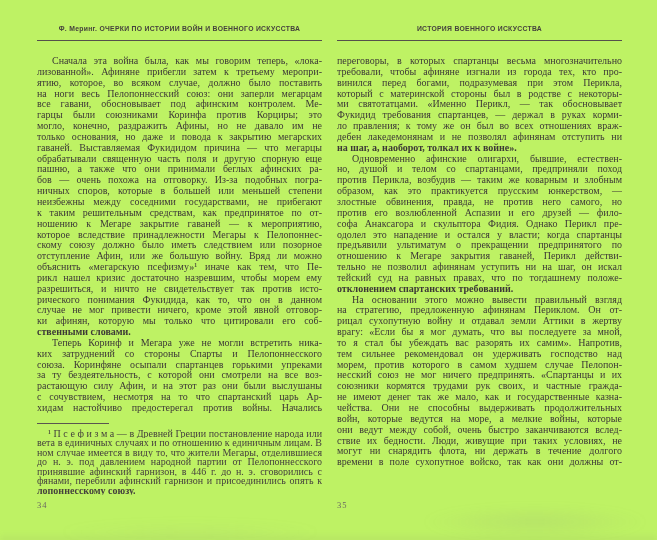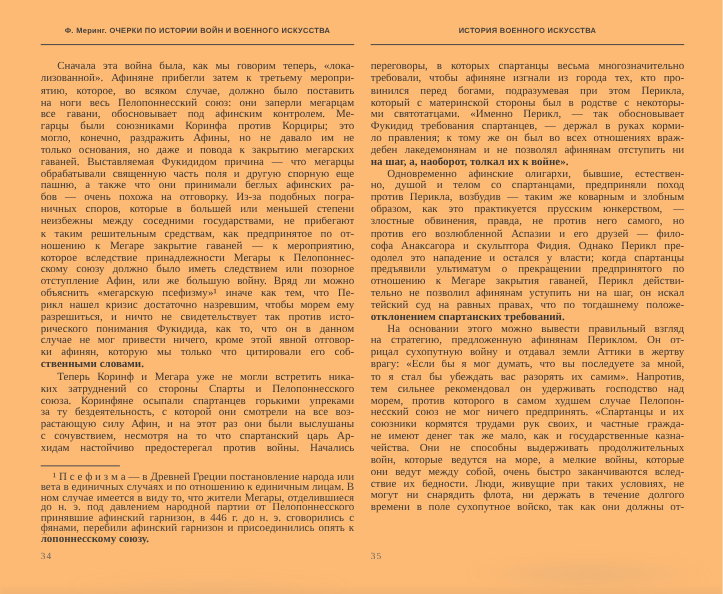--- a/index.html
+++ b/index.html
@@ -3,21 +3,21 @@
 <meta charset="utf-8">
 <style>
   html, body {
     margin: 0;
     padding: 0;
   }
   .spread {
     position: relative;
     width: 657px;
     height: 540px;
-    background: #fdba74;
+    background: #bef264;
     overflow: hidden;
     font-family: "Liberation Serif", serif;
   }
   .page {
     position: absolute;
     top: 24px;
     width: 285px;
     height: 505px;
   }
   .page.left  { left: 37px; }

